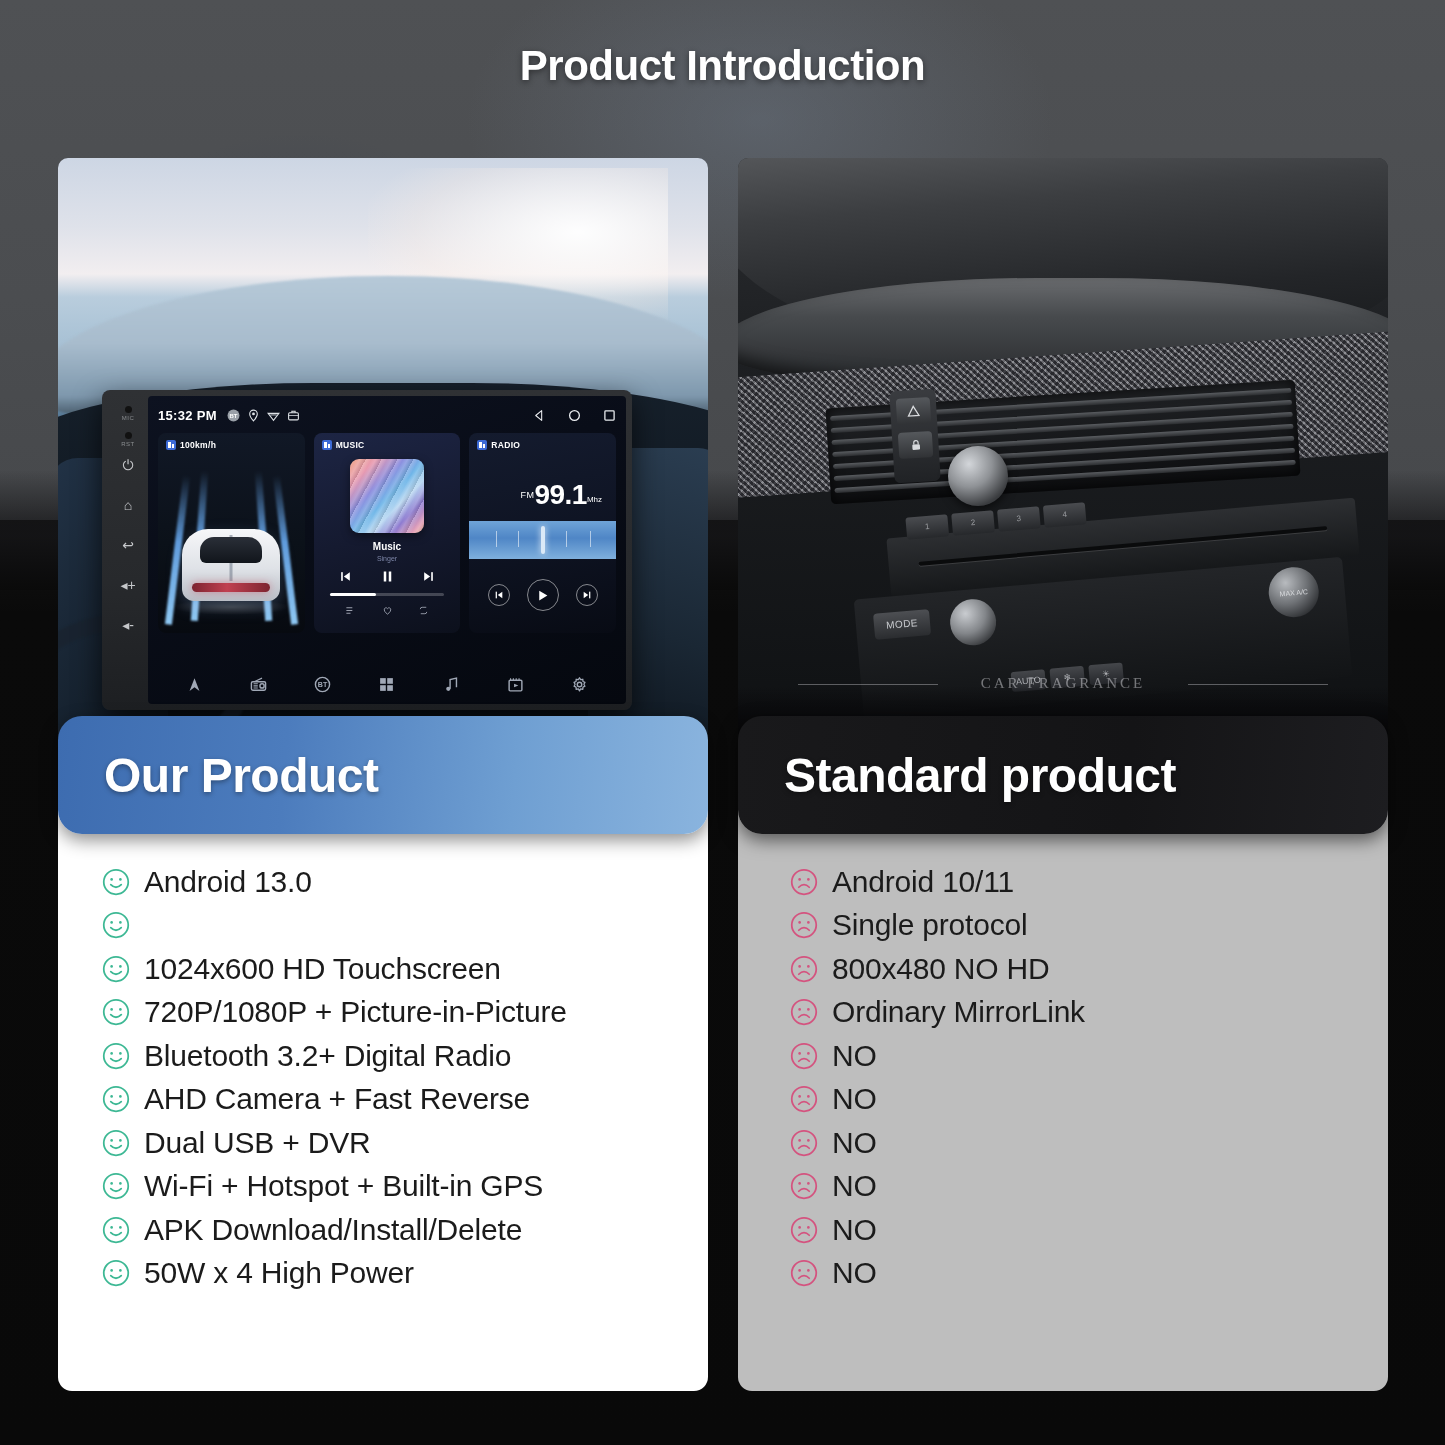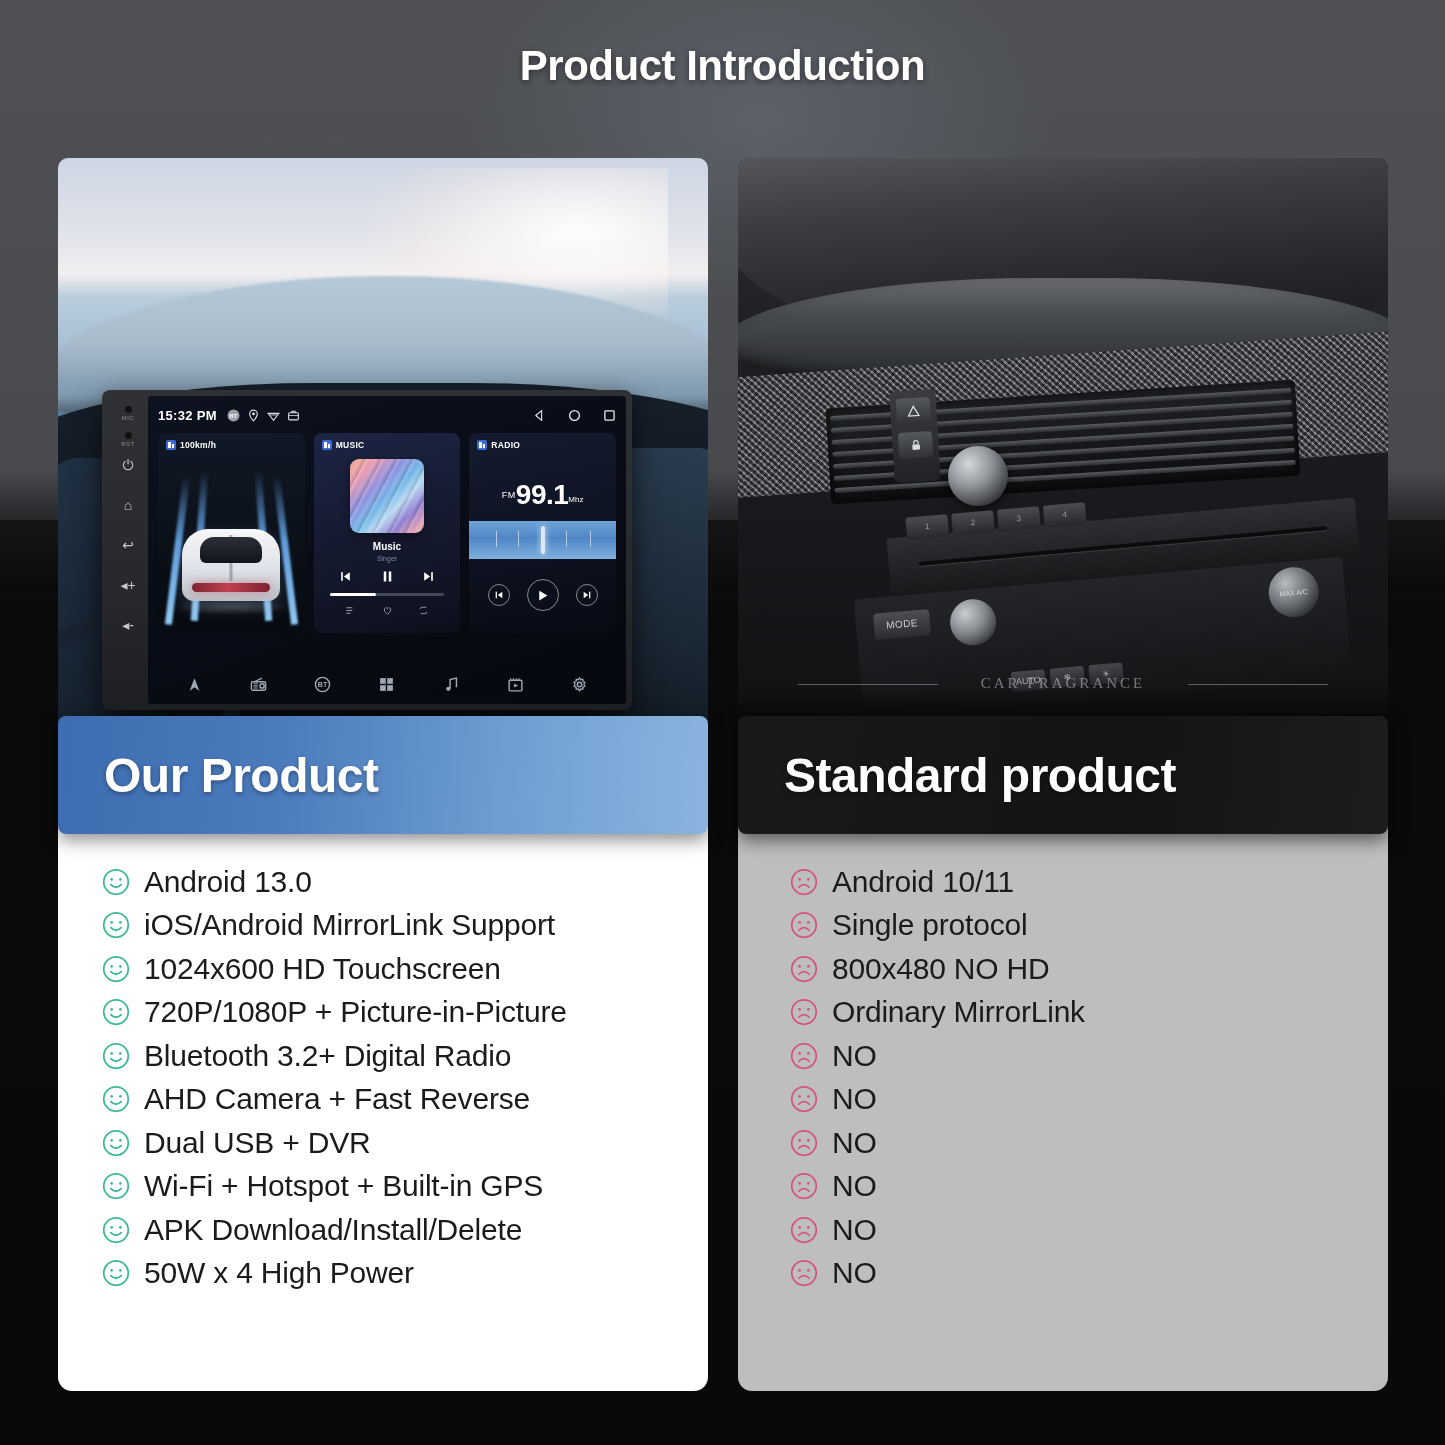--- a/index.html
+++ b/index.html
@@ -286,22 +286,22 @@
     position: absolute; left: 0; right: 0; top: 172px;
     display: flex; justify-content: space-around; padding: 0 18px;
   }
   .m-extra .m-ico { opacity: .72; width: 11px; height: 11px; }
 
   
   .w-radio {
     background: linear-gradient(170deg,#141b2e 0%, #0e1322 55%, #080b14 100%);
   }
   .freq {
-    position: absolute; left: 0; right: 0; top: 46px;
-    text-align: center; color: #fff;
+    position: absolute; left: 0; right: 14px; top: 46px;
+    text-align: right; color: #fff;
   }
   .freq .fm { font-size: 9px; vertical-align: 6px; letter-spacing: .5px; }
   .freq .val { font-size: 28px; font-weight: bold; letter-spacing: -0.5px; }
   .freq .unit { font-size: 8px; vertical-align: 2px; }
   .band {
     position: absolute; left: 0; right: 0; top: 88px;
     height: 38px;
     background: linear-gradient(180deg,#6fa4d8 0%, #4f86c6 45%, #7fb0dd 100%);
   }
   .band .tick {
@@ -465,21 +465,21 @@
     position:absolute; left:0; right:0; bottom:0; height:52px;
     background: linear-gradient(180deg, rgba(10,10,12,0) 0%, rgba(8,8,10,0.95) 70%, #060607 100%);
   }
 
   
   .banner {
     position: relative;
     margin-top: -22px;
     width: 650px;
     height: 118px;
-    border-radius: 8px;
+    border-radius: 24px;
     display: flex;
     align-items: center;
     padding-left: 46px;
     z-index: 5;
   }
   .banner-left {
     background: linear-gradient(95deg, #3d6cb0 0%, #4c7cbd 35%, #6f9fd2 70%, #8ab4de 100%);
     box-shadow: 0 6px 18px rgba(0,0,0,0.45);
   }
   .banner-right {
@@ -742,21 +742,20 @@
           </svg>
         <span class="feat-label">Android 13.0</span>
       </div>
       <div class="feat">
         <svg class="feat-ico" viewBox="0 0 32 32">
             <circle cx="16" cy="16" r="14" fill="none" stroke="#3db894" stroke-width="2"></circle>
             <circle cx="11" cy="13" r="1.5" fill="#3db894"></circle>
             <circle cx="21" cy="13" r="1.5" fill="#3db894"></circle>
             <path d="M10 19 q6 6 12 0" fill="none" stroke="#3db894" stroke-width="2" stroke-linecap="round"></path>
           </svg>
-        <span class="feat-label">iOS/Android MirrorLink Support</span>
       </div>
       <div class="feat">
         <svg class="feat-ico" viewBox="0 0 32 32">
             <circle cx="16" cy="16" r="14" fill="none" stroke="#3db894" stroke-width="2"></circle>
             <circle cx="11" cy="13" r="1.5" fill="#3db894"></circle>
             <circle cx="21" cy="13" r="1.5" fill="#3db894"></circle>
             <path d="M10 19 q6 6 12 0" fill="none" stroke="#3db894" stroke-width="2" stroke-linecap="round"></path>
           </svg>
         <span class="feat-label">1024x600 HD  Touchscreen</span>
       </div>

